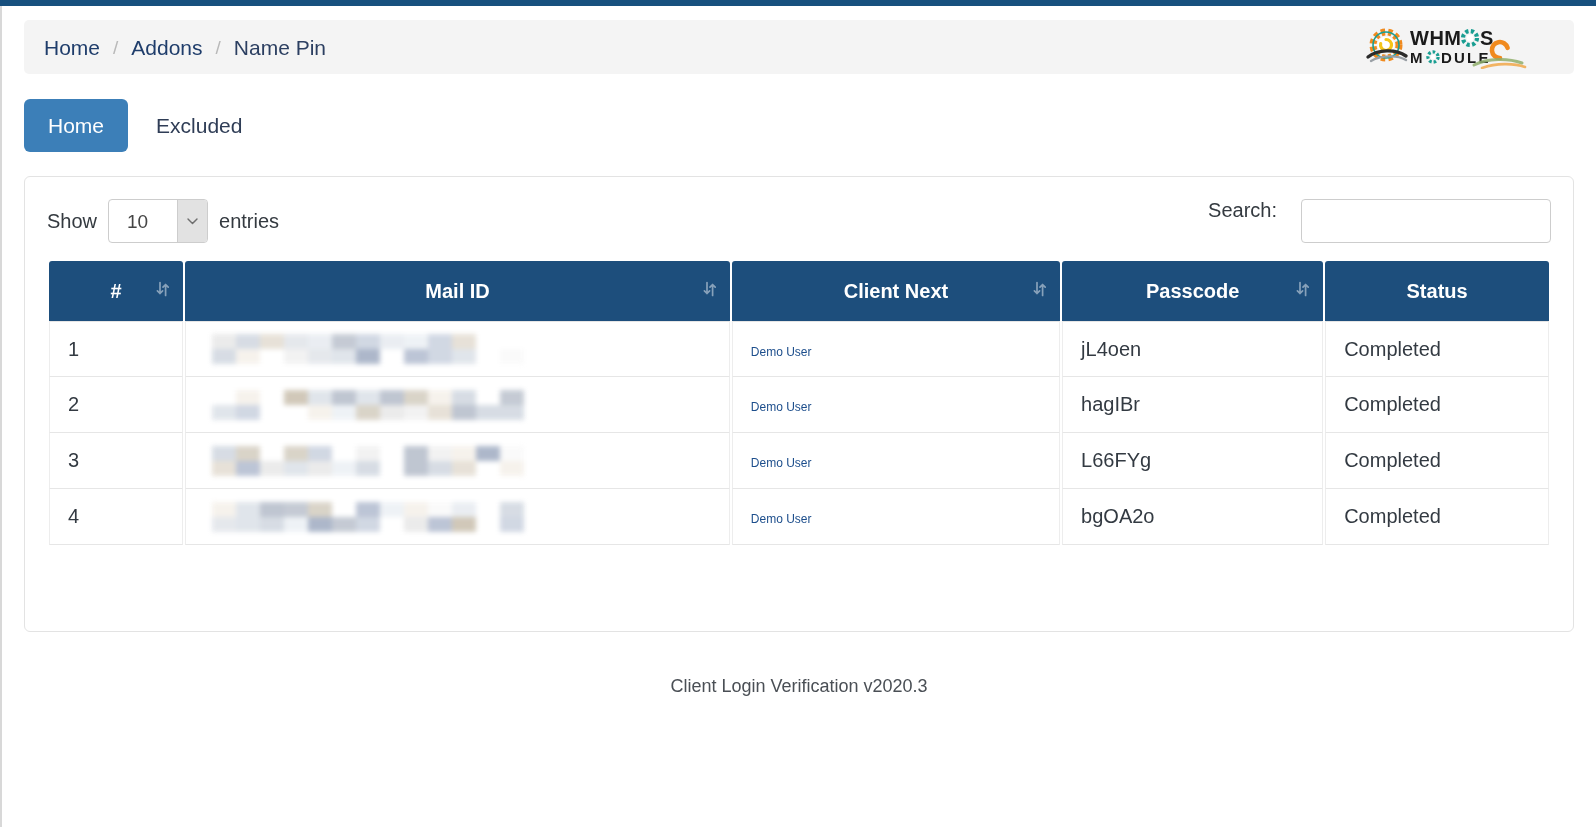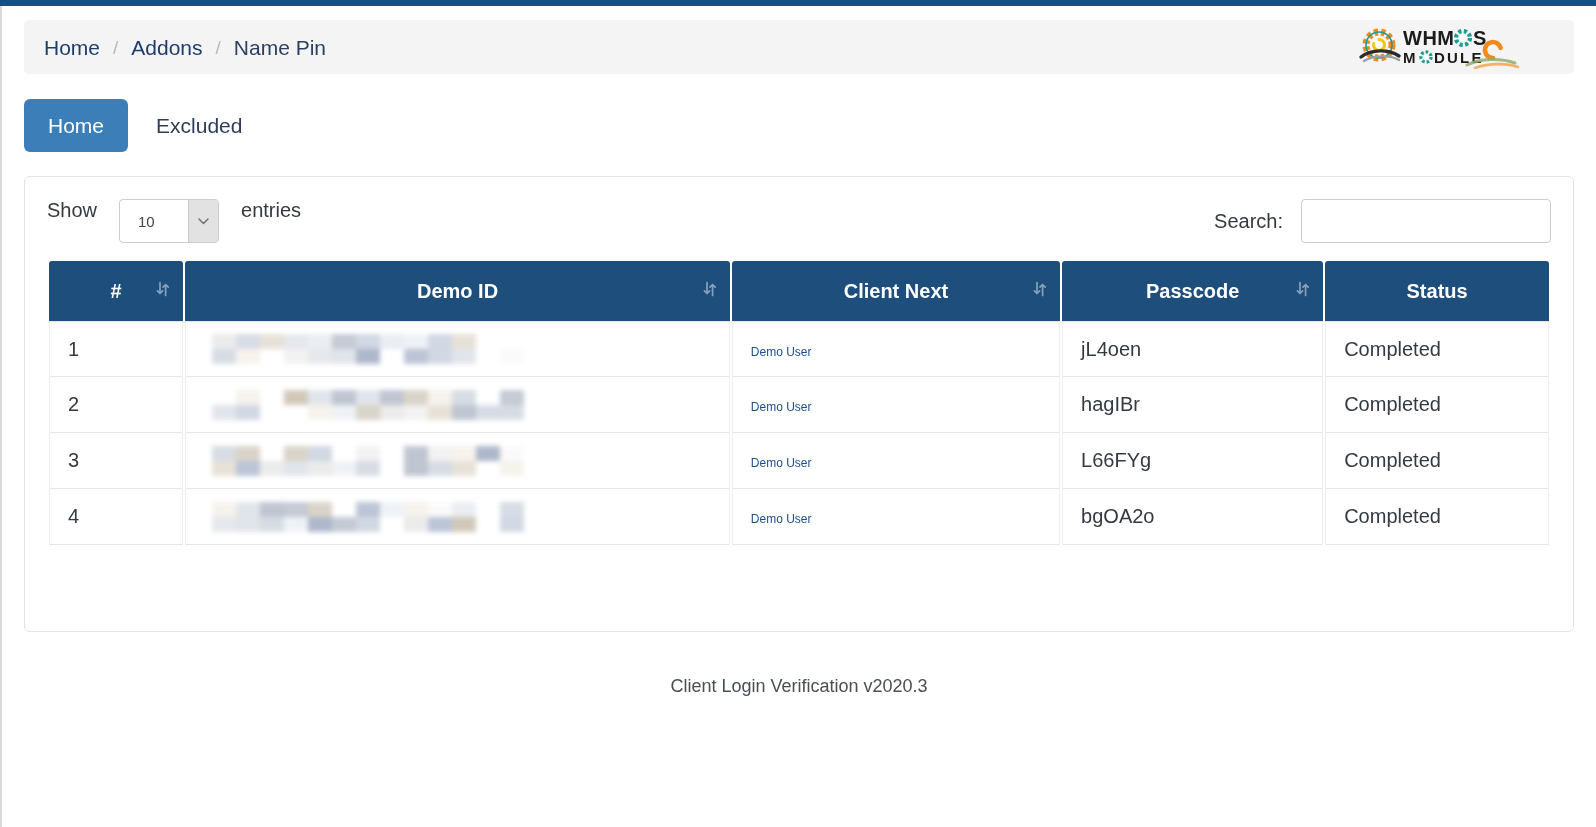--- a/index.html
+++ b/index.html
@@ -57,21 +57,21 @@
   .crumb-sep {
     font-size: 19px;
     color: #b9b9b9;
     margin: 0 13px;
     line-height: 1;
   }
 
   
   .logo-wrap {
     position: absolute;
-    right: 27px;
+    right: 20px;
     top: 50%;
     transform: translateY(-50%);
     width: 196px;
     height: 44px;
     display: flex;
     align-items: center;
     justify-content: flex-end;
   }
 
   
@@ -110,34 +110,34 @@
   
   .dt-top {
     display: flex;
     align-items: center;
     justify-content: space-between;
     margin-bottom: 18px;
     height: 44px;
   }
   .dt-length {
     display: flex;
-    align-items: flex-start;
+    align-items: center;
     font-size: 20px;
     color: #343a40;
-    gap: 22px;
+    gap: 11px;
   }
   .length-select {
     position: relative;
     width: 100px;
     height: 44px;
   }
   .length-select select {
     width: 100px;
     height: 44px;
-    font-size: 15px;
+    font-size: 19px;
     font-family: "Liberation Sans", sans-serif;
     color: #454545;
     padding: 0 48px 0 18px;
     border: 1px solid #cdcdcd;
     border-radius: 4px;
     background: #ffffff;
     -webkit-appearance: none;
     -moz-appearance: none;
     appearance: none;
     cursor: pointer;
@@ -151,24 +151,23 @@
     border-radius: 0 3px 3px 0;
     display: flex;
     align-items: center;
     justify-content: center;
     pointer-events: none;
   }
   .select-arrow svg { display: block; }
 
   .dt-filter {
     display: flex;
-    align-items: center;
     font-size: 20px;
     color: #343a40;
-    gap: 18px;
+    gap: 24px;
   }
   .dt-filter input {
     width: 250px;
     height: 44px;
     border: 1px solid #cdcdcd;
     border-radius: 4px;
     font-size: 17px;
     font-family: "Liberation Sans", sans-serif;
     padding: 0 10px;
     background: #ffffff;
@@ -377,21 +376,21 @@
             <th>
               <span>#</span>
               <span class="sort-ico">
                 <svg width="13" height="17" viewBox="0 0 13 17">
                   <path d="M4 2 L4 13 M4 13 L1.4 10.4 M4 13 L6.6 10.4" fill="none" stroke="#dfe6ee" stroke-width="1.7" stroke-linecap="round"></path>
                   <path d="M9.6 15 L9.6 4 M9.6 4 L7 6.6 M9.6 4 L12.2 6.6" fill="none" stroke="#dfe6ee" stroke-width="1.7" stroke-linecap="round"></path>
                 </svg>
               </span>
             </th>
             <th>
-              <span>Demo ID</span>
+              <span>Mail ID</span>
               <span class="sort-ico">
                 <svg width="13" height="17" viewBox="0 0 13 17">
                   <path d="M4 2 L4 13 M4 13 L1.4 10.4 M4 13 L6.6 10.4" fill="none" stroke="#dfe6ee" stroke-width="1.7" stroke-linecap="round"></path>
                   <path d="M9.6 15 L9.6 4 M9.6 4 L7 6.6 M9.6 4 L12.2 6.6" fill="none" stroke="#dfe6ee" stroke-width="1.7" stroke-linecap="round"></path>
                 </svg>
               </span>
             </th>
             <th>
               <span>Client Next</span>
               <span class="sort-ico">

